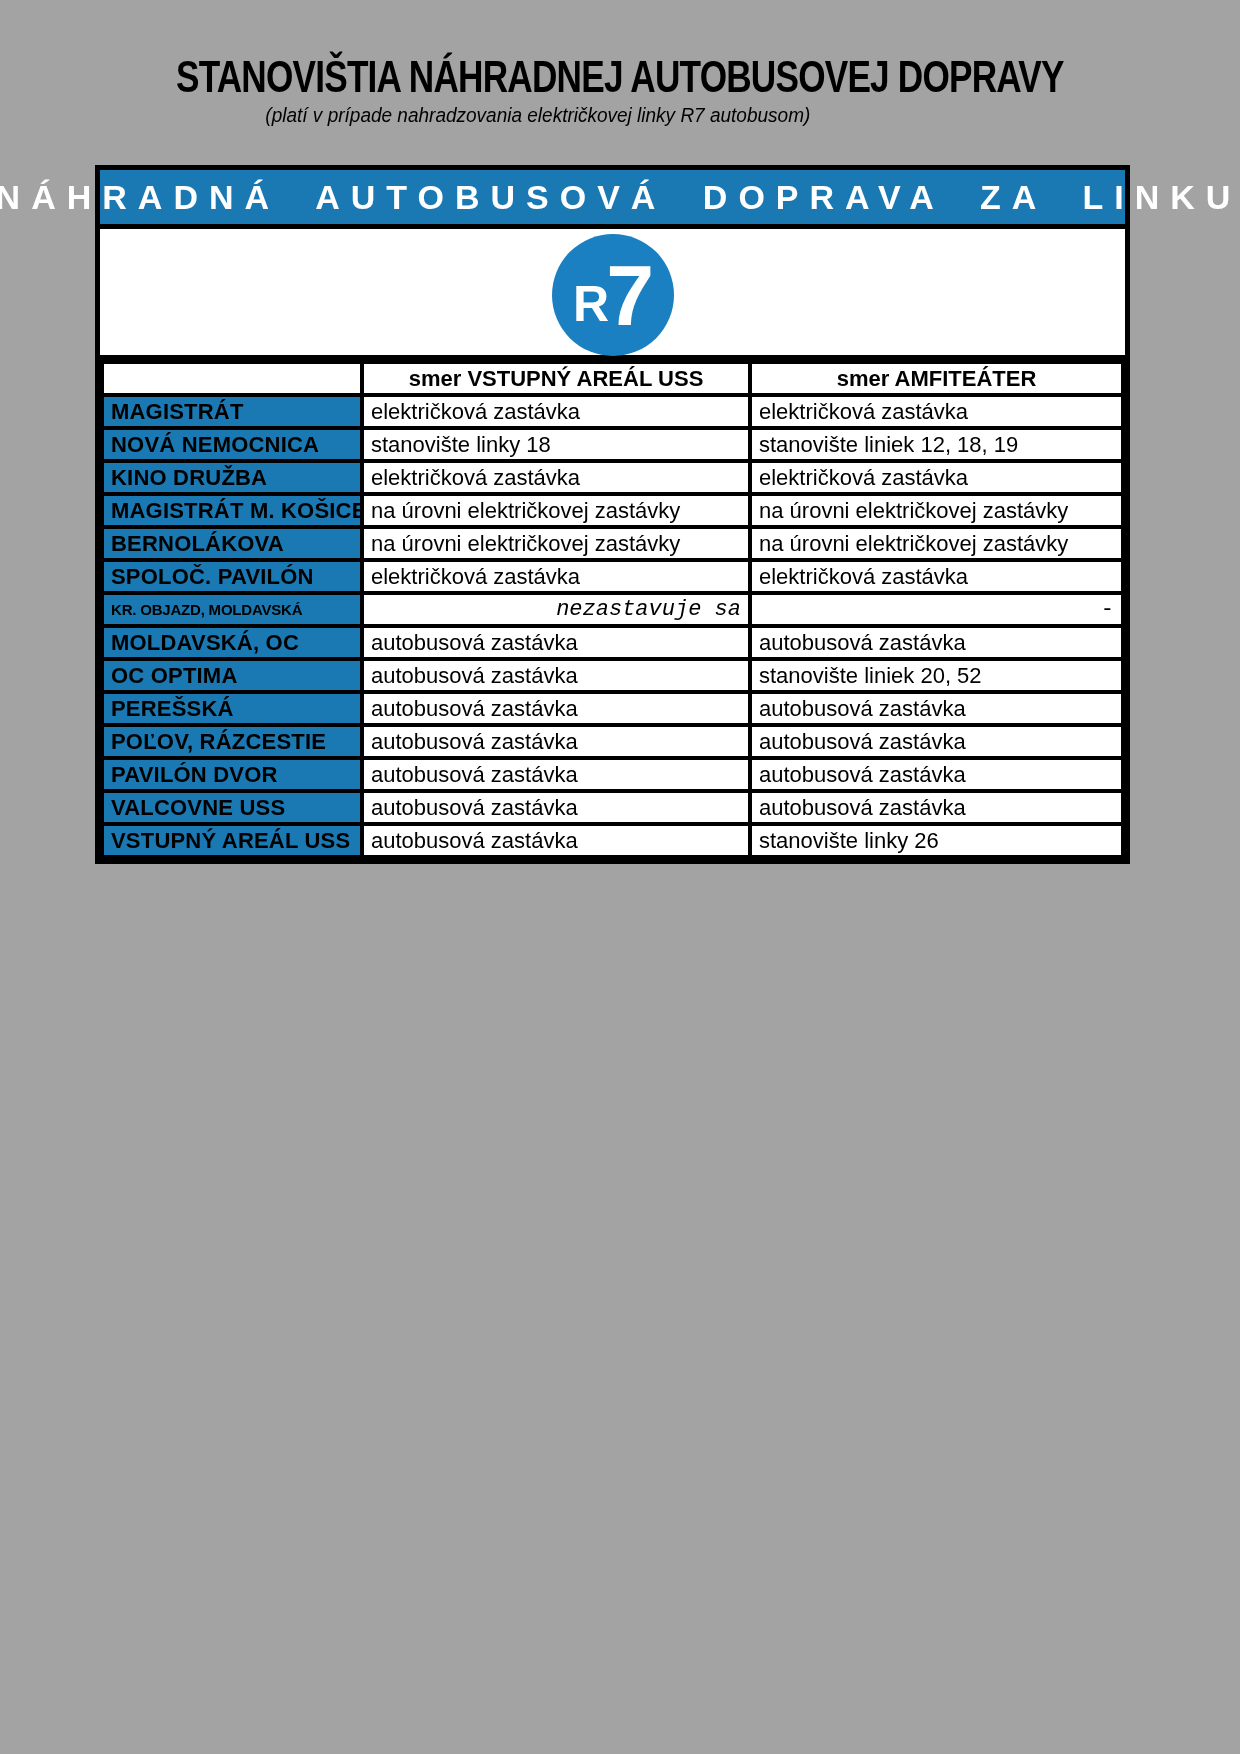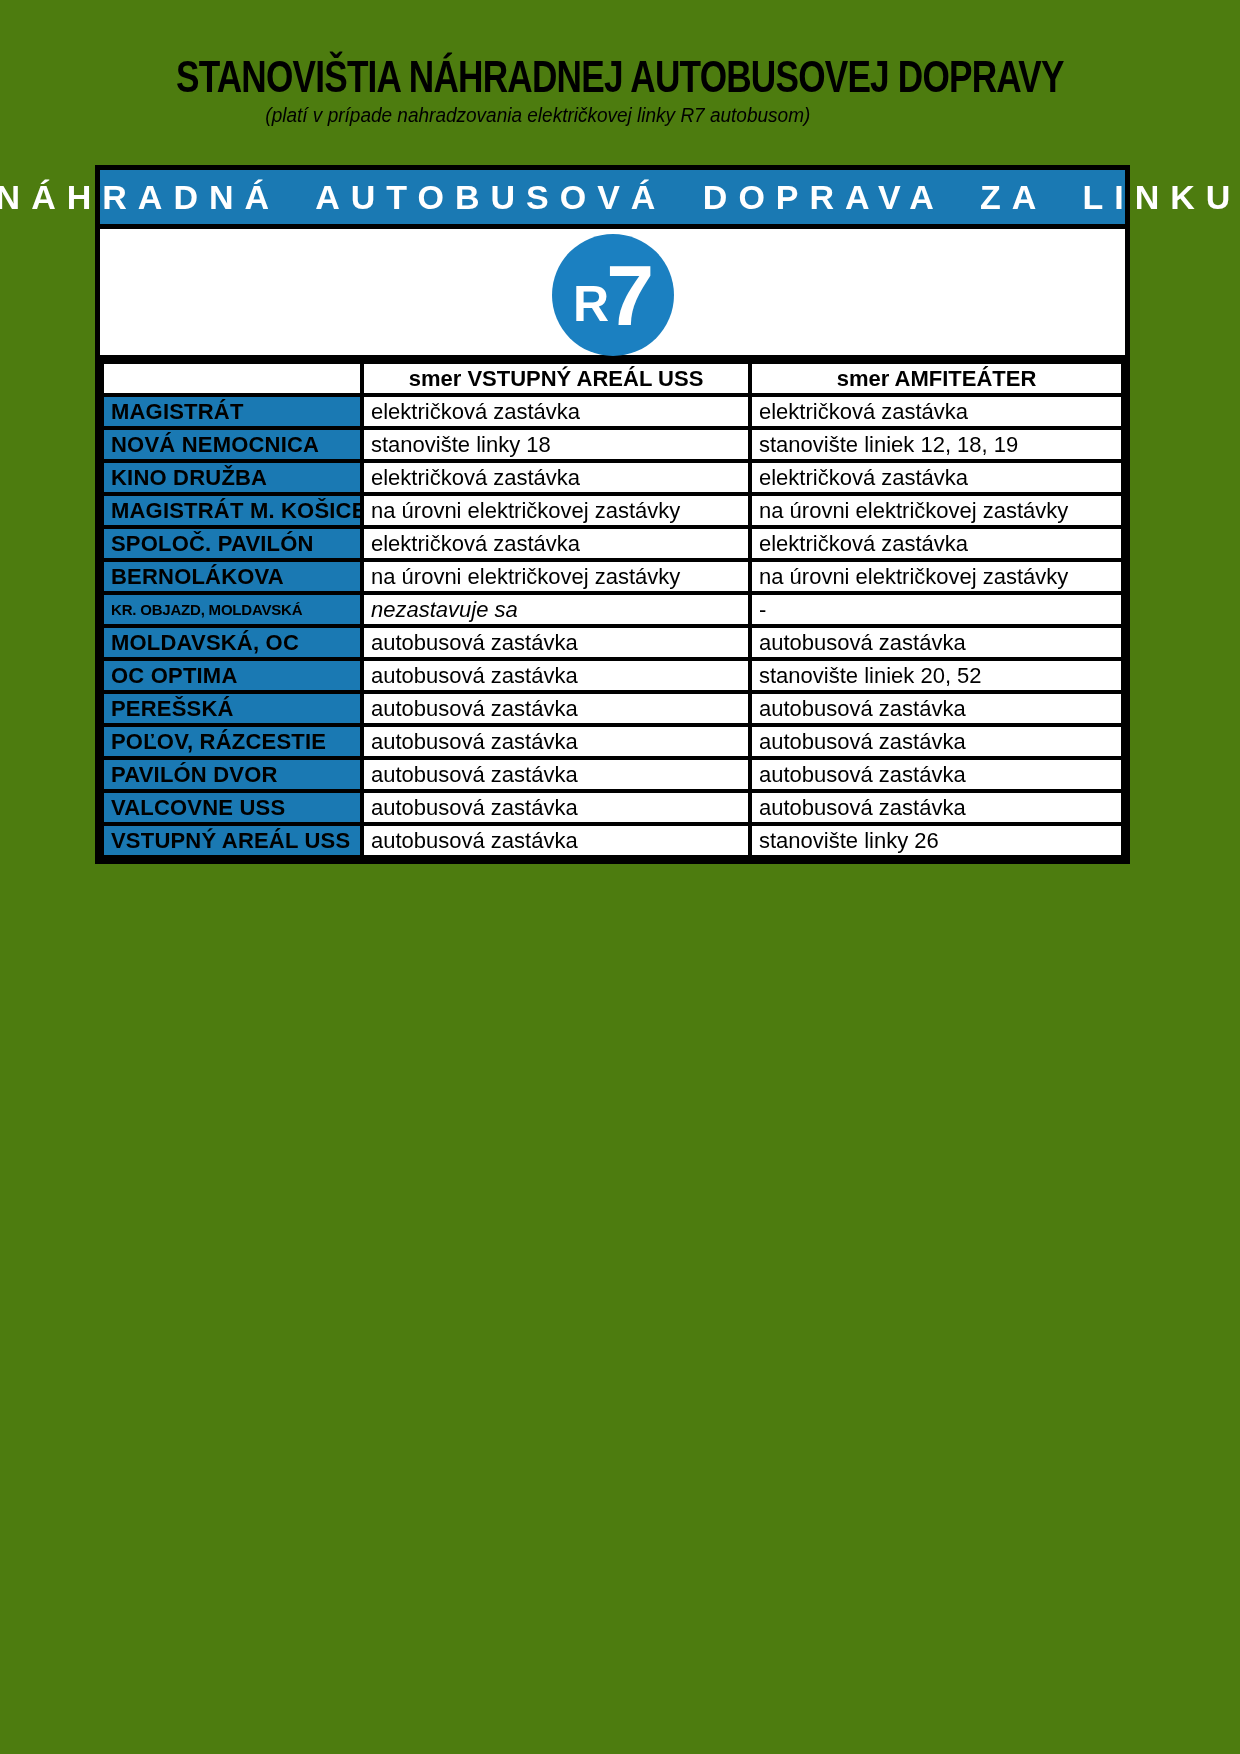--- a/index.html
+++ b/index.html
@@ -5,21 +5,21 @@
   html, body {
     margin: 0;
     padding: 0;
     background: #ffffff;
     font-family: "Liberation Sans", sans-serif;
   }
   .doc {
     position: relative;
     width: 1240px;
     height: 1754px;
-    background: #4d7c0f;
+    background: #a3a3a3;
     overflow: hidden;
   }
   .page-title {
     margin: 0;
     position: absolute;
     top: 52px;
     left: 0;
     width: 1240px;
     text-align: center;
     font-size: 44px;
@@ -134,21 +134,21 @@
     background: var(--accent-blue, #1a79b3);
     color: #fff;
     font-weight: bold;
     letter-spacing: 0.2px;
   }
   td.stop-cell.condensed {
     font-size: 15px;
     letter-spacing: -0.2px;
   }
   td.dir-cell { text-align: left; }
-  td.dir-cell.center { text-align: left; }
+  td.dir-cell.center { text-align: right; font-family: Liberation Mono, monospace; }
   td.dir-cell.italic { font-style: italic; }
 </style>
 </head>
 <body>
 
 <div class="doc">
 
   <h1 class="page-title">
     <span>STANOVIŠTIA NÁHRADNEJ AUTOBUSOVEJ DOPRAVY</span>
   </h1>
@@ -196,28 +196,28 @@
             <td class="stop-cell">KINO DRUŽBA</td>
             <td class="dir-cell">električková zastávka</td>
             <td class="dir-cell">električková zastávka</td>
           </tr>
           <tr>
             <td class="stop-cell">MAGISTRÁT M. KOŠICE</td>
             <td class="dir-cell">na úrovni električkovej zastávky</td>
             <td class="dir-cell">na úrovni električkovej zastávky</td>
           </tr>
           <tr>
+            <td class="stop-cell">BERNOLÁKOVA</td>
+            <td class="dir-cell">na úrovni električkovej zastávky</td>
+            <td class="dir-cell">na úrovni električkovej zastávky</td>
+          </tr>
+          <tr>
             <td class="stop-cell">SPOLOČ. PAVILÓN</td>
             <td class="dir-cell">električková zastávka</td>
             <td class="dir-cell">električková zastávka</td>
-          </tr>
-          <tr>
-            <td class="stop-cell">BERNOLÁKOVA</td>
-            <td class="dir-cell">na úrovni električkovej zastávky</td>
-            <td class="dir-cell">na úrovni električkovej zastávky</td>
           </tr>
           <tr>
             <td class="stop-cell condensed">KR. OBJAZD, MOLDAVSKÁ</td>
             <td class="dir-cell center italic">nezastavuje sa</td>
             <td class="dir-cell center">-</td>
           </tr>
           <tr>
             <td class="stop-cell">MOLDAVSKÁ, OC</td>
             <td class="dir-cell">autobusová zastávka</td>
             <td class="dir-cell">autobusová zastávka</td>

